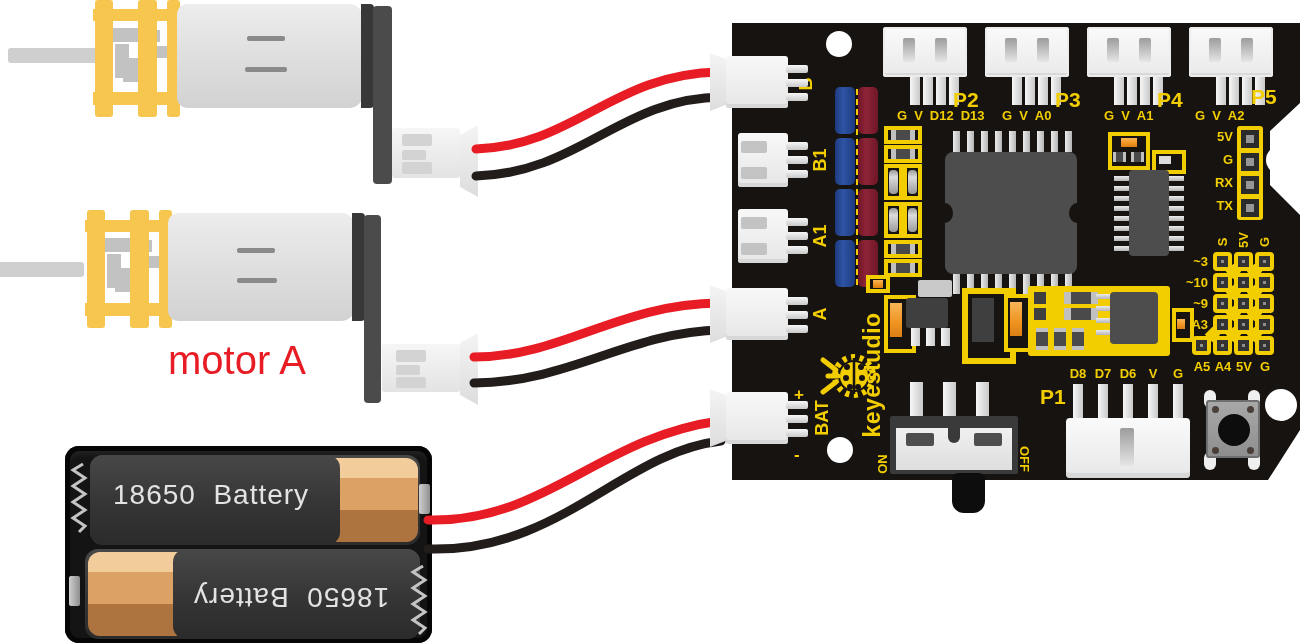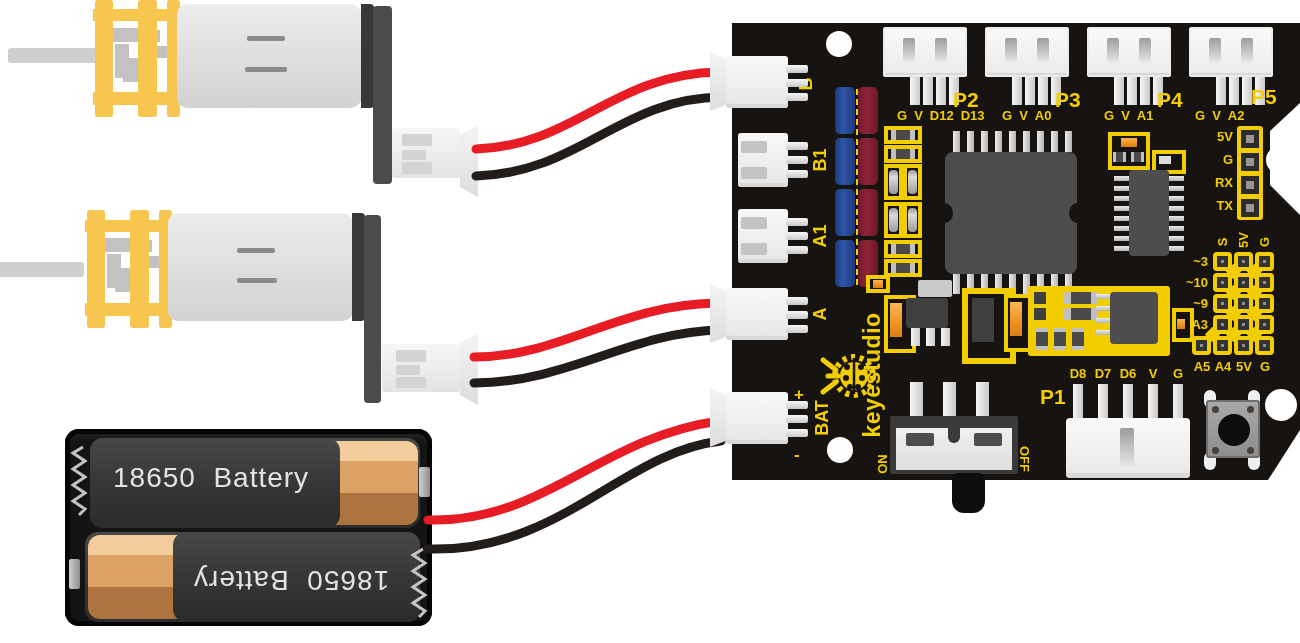--- a/index.html
+++ b/index.html
@@ -45,21 +45,21 @@
   
   .jblue{position:absolute;width:20px;background:linear-gradient(90deg,#1d3a7d,#2f54a6 40%,#1d3a7d);border-radius:5px;}
   .jred{position:absolute;width:20px;background:linear-gradient(90deg,#6e1726,#8e2438 40%,#6e1726);border-radius:5px;}
   
   .mbody{position:absolute;background:linear-gradient(180deg,#ededed,#e0e0e0 45%,#d2d2d2);border-radius:10px 14px 14px 10px;}
   .vent{position:absolute;background:#8a8a8a;border-radius:2px;height:5px;}
   .gbar{position:absolute;background:#f6c64f;}
   .gin{position:absolute;background:#c2c2c2;}
   .mlabel{position:absolute;color:#e81c24;font-size:40px;white-space:nowrap;}
   
-  #holder{position:absolute;left:65px;top:429px;width:367px;height:197px;background:#141414;border-radius:14px;
+  #holder{position:absolute;left:65px;top:446px;width:367px;height:197px;background:#141414;border-radius:14px;
           box-shadow:inset 0 0 0 5px #060606, inset 0 8px 6px rgba(255,255,255,.07);}
   .cell-dark{position:absolute;background:linear-gradient(180deg,#484848,#353535 55%,#2b2b2b);border-radius:13px;}
   .tan{position:absolute;background:linear-gradient(180deg,#f2cd9b 0 24%,#dca265 24% 62%,#ad7440 62%);}
   .batt-text{position:absolute;color:#e3e3e3;font-size:28px;letter-spacing:1px;white-space:pre;}
   .tab{position:absolute;width:11px;height:30px;background:linear-gradient(90deg,#cfcfcf,#8f8f8f);border-radius:2px;}
   
   .sw-slot{position:absolute;background:#4e4e4e;border-radius:2px;}
   .onoff{position:absolute;color:#f2cd00;font-weight:bold;font-size:13px;white-space:nowrap;}
 </style>
 </head>
@@ -113,20 +113,21 @@
     <div class="vent" style="left:237px;top:70px;width:40px;"></div>
     <div class="s" style="left:352px;top:5px;width:13px;height:108px;background:#383838;border-radius:0 4px 4px 0;"></div>
     <div class="s" style="left:364px;top:7px;width:17px;height:188px;background:#4b4b4b;border-radius:4px;"></div>
     <div class="s" style="left:382px;top:136px;width:78px;height:48px;background:linear-gradient(180deg,#f6f6f6,#e3e3e3);border-radius:3px;">
       <div class="pslot" style="left:14px;top:6px;width:30px;height:12px;"></div>
       <div class="pslot" style="left:14px;top:21px;width:24px;height:10px;"></div>
       <div class="pslot" style="left:14px;top:33px;width:30px;height:11px;"></div>
     </div>
     <div class="flange-r" style="left:460px;top:125px;"></div>
   </div>
+  <div class="mlabel" style="left:168px;top:338px;">motor A</div>
 
   <div id="holder">
     <div class="cell-dark" style="left:25px;top:9px;width:330px;height:90px;"></div>
     <div class="tan" style="left:253px;top:12px;width:100px;height:84px;border-radius:8px 12px 12px 8px;"></div>
     <div class="cell-dark" style="left:25px;top:9px;width:250px;height:90px;"></div>
     <div class="batt-text" style="left:48px;top:33px;">18650  Battery</div>
     <div class="cell-dark" style="left:20px;top:103px;width:335px;height:90px;"></div>
     <div class="tan" style="left:23px;top:106px;width:98px;height:84px;border-radius:12px 8px 8px 12px;"></div>
     <div class="cell-dark" style="left:108px;top:103px;width:247px;height:90px;"></div>
     <div class="batt-text" style="left:128px;top:135px;transform:rotate(180deg);">18650  Battery</div>

